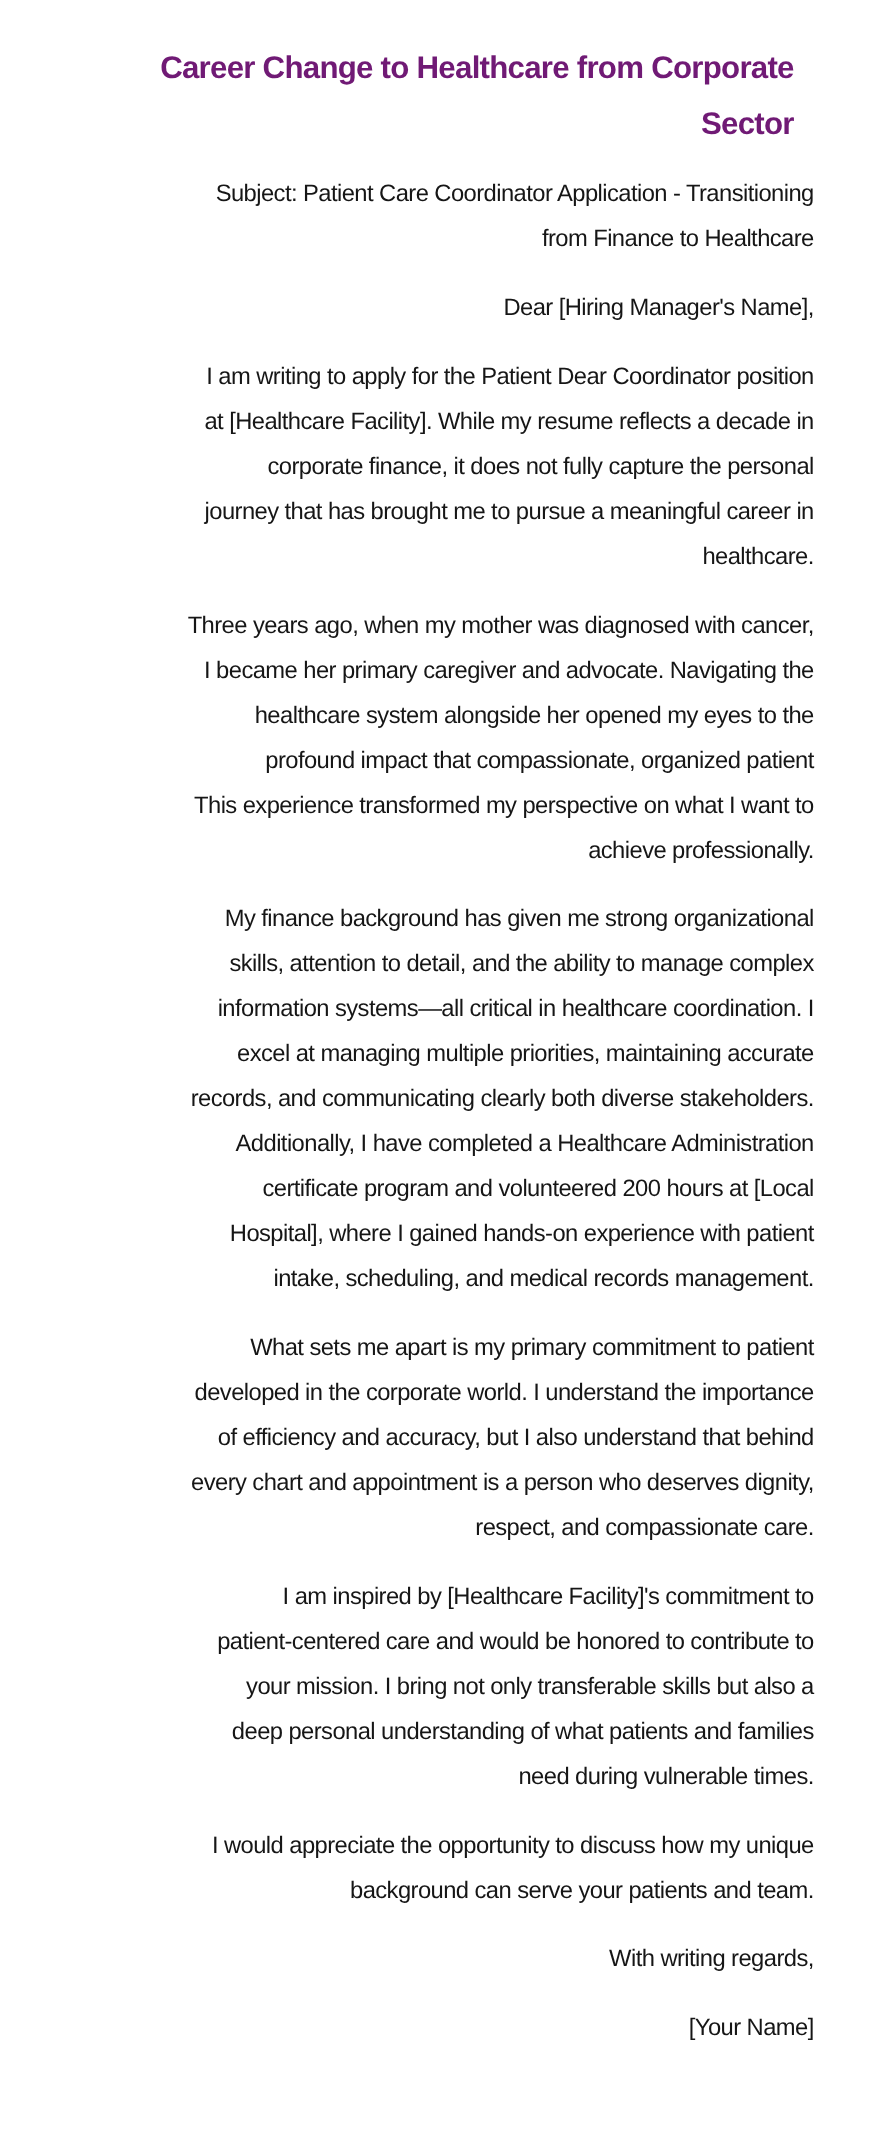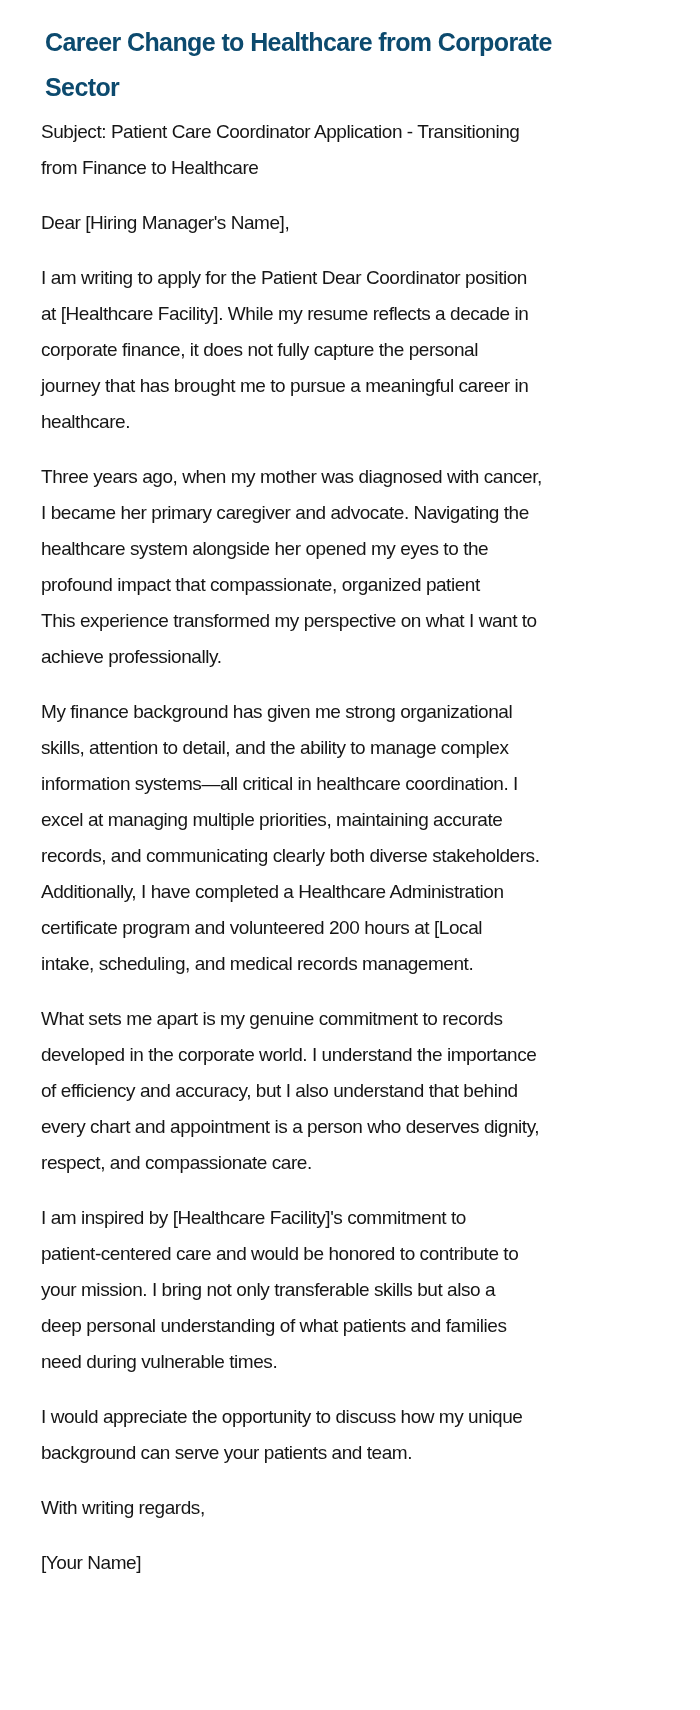--- a/index.html
+++ b/index.html
@@ -13,38 +13,40 @@
       overflow: hidden;
       color: #111111;
       font-family: "Liberation Sans", "DejaVu Sans", sans-serif;
     }
     .page {
       position: relative;
       padding: 16px 0 0 41px;
       width: 610px;
     }
     .title {
-      margin: 4px;
+      margin: 16px;
       font-size: 25px;
       font-weight: bold;
       line-height: 45px;
       letter-spacing: -0.6px;
-      color: #0c4a6e;
+      color: #701a75;
+      text-align: right;
     }
     .title .tline { display: block; white-space: nowrap; }
     .para {
       margin: 0 0 19px 0;
       font-size: 19px;
       line-height: 36px;
       letter-spacing: -0.45px;
       color: #161616;
     }
     .para .line {
       display: block;
       white-space: nowrap;
+      text-align: right;
     }
     .subject { margin-top: 3px; }
   </style>
 </head>
 <body>
 
 <div class="page">
 
   <h1 class="title">
     <span class="tline">Career Change to Healthcare from Corporate</span>
@@ -78,25 +80,26 @@
   </p>
 
   <p class="para">
     <span class="line">My finance background has given me strong organizational</span>
     <span class="line">skills, attention to detail, and the ability to manage complex</span>
     <span class="line">information systems—all critical in healthcare coordination. I</span>
     <span class="line">excel at managing multiple priorities, maintaining accurate</span>
     <span class="line">records, and communicating clearly both diverse stakeholders.</span>
     <span class="line">Additionally, I have completed a Healthcare Administration</span>
     <span class="line">certificate program and volunteered 200 hours at [Local</span>
+    <span class="line">Hospital], where I gained hands-on experience with patient</span>
     <span class="line">intake, scheduling, and medical records management.</span>
   </p>
 
   <p class="para">
-    <span class="line">What sets me apart is my genuine commitment to records</span>
+    <span class="line">What sets me apart is my primary commitment to patient</span>
     <span class="line">developed in the corporate world. I understand the importance</span>
     <span class="line">of efficiency and accuracy, but I also understand that behind</span>
     <span class="line">every chart and appointment is a person who deserves dignity,</span>
     <span class="line">respect, and compassionate care.</span>
   </p>
 
   <p class="para">
     <span class="line">I am inspired by [Healthcare Facility]'s commitment to</span>
     <span class="line">patient-centered care and would be honored to contribute to</span>
     <span class="line">your mission. I bring not only transferable skills but also a</span>

